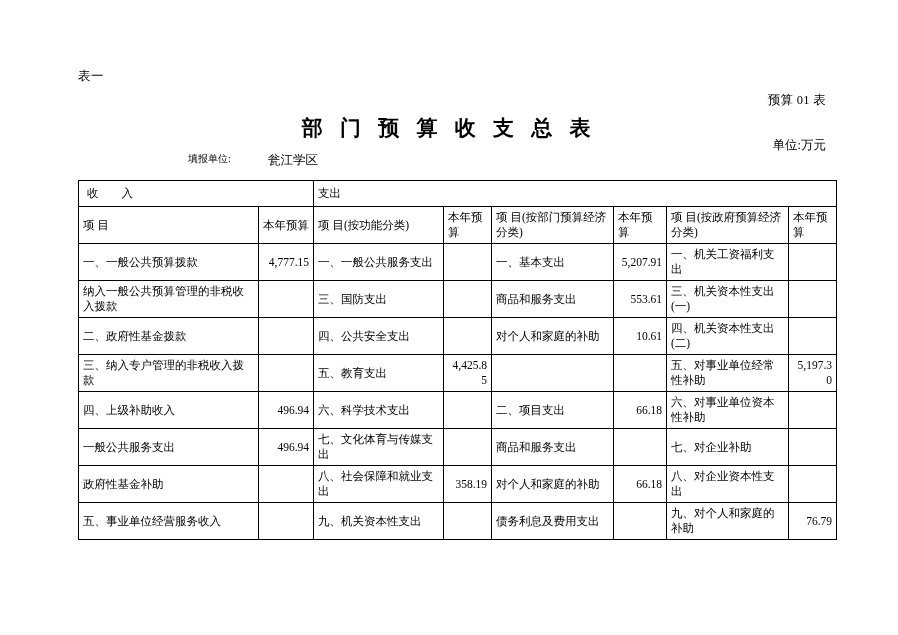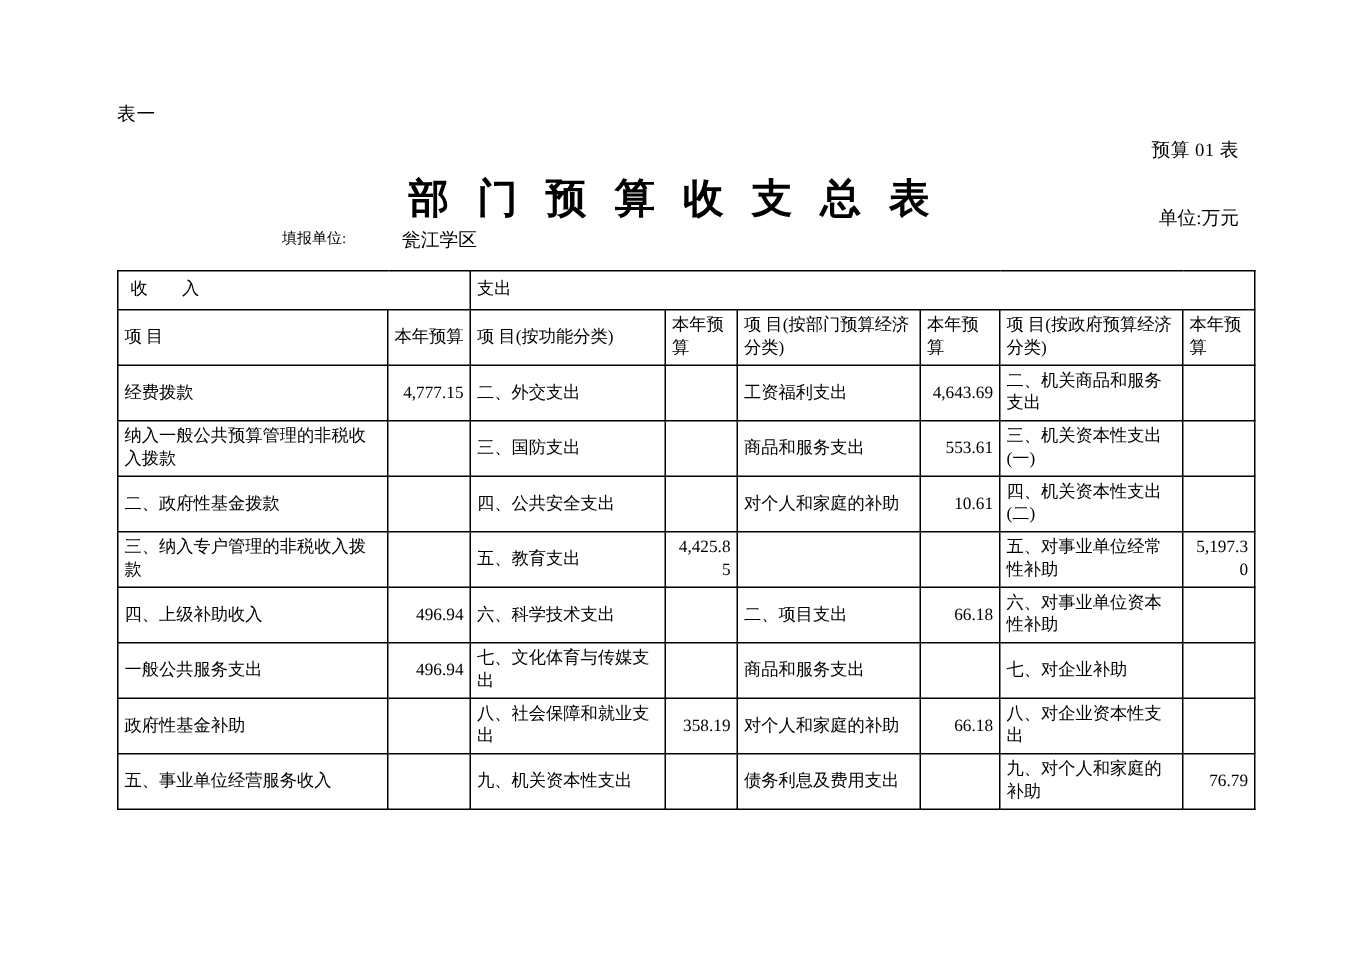--- a/index.html
+++ b/index.html
@@ -34,21 +34,21 @@
     top: 92px;
     font-size: 12.5px;
     letter-spacing: 0.3px;
   }
   .doc-title {
     position: absolute;
     left: 0;
     right: 0;
     top: 114px;
     text-align: center;
-    font-size: 27px;
+    font-size: 21px;
     font-weight: bold;
     letter-spacing: 6px;
   }
   .unit-row {
     position: absolute;
     left: 78px;
     right: 72px;
     top: 150px;
     height: 34px;
   }
@@ -158,31 +158,31 @@
         <td class="ctr">项        目</td>
         <td>本年预算</td>
         <td>项 目(按功能分类)</td>
         <td>本年预算</td>
         <td>项 目(按部门预算经济分类)</td>
         <td>本年预算</td>
         <td>项 目(按政府预算经济分类)</td>
         <td>本年预算</td>
       </tr>
 
-
-      <tr class="rowh">
-        <td class="indent2">经费拨款</td>
+      <tr class="rowh">
+        <td>一、一般公共预算拨款</td>
         <td class="num">4,777.15</td>
-        <td>二、外交支出</td>
-        <td class="num"></td>
-        <td class="indent1">工资福利支出</td>
-        <td class="num">4,643.69</td>
-        <td>二、机关商品和服务支出</td>
-        <td class="num"></td>
-      </tr>
+        <td>一、一般公共服务支出</td>
+        <td class="num"></td>
+        <td>一、基本支出</td>
+        <td class="num">5,207.91</td>
+        <td>一、机关工资福利支出</td>
+        <td class="num"></td>
+      </tr>
+
 
       <tr class="rowh">
         <td class="indent1">纳入一般公共预算管理的非税收入拨款</td>
         <td class="num"></td>
         <td>三、国防支出</td>
         <td class="num"></td>
         <td class="indent1">商品和服务支出</td>
         <td class="num">553.61</td>
         <td>三、机关资本性支出(一)</td>
         <td class="num"></td>

